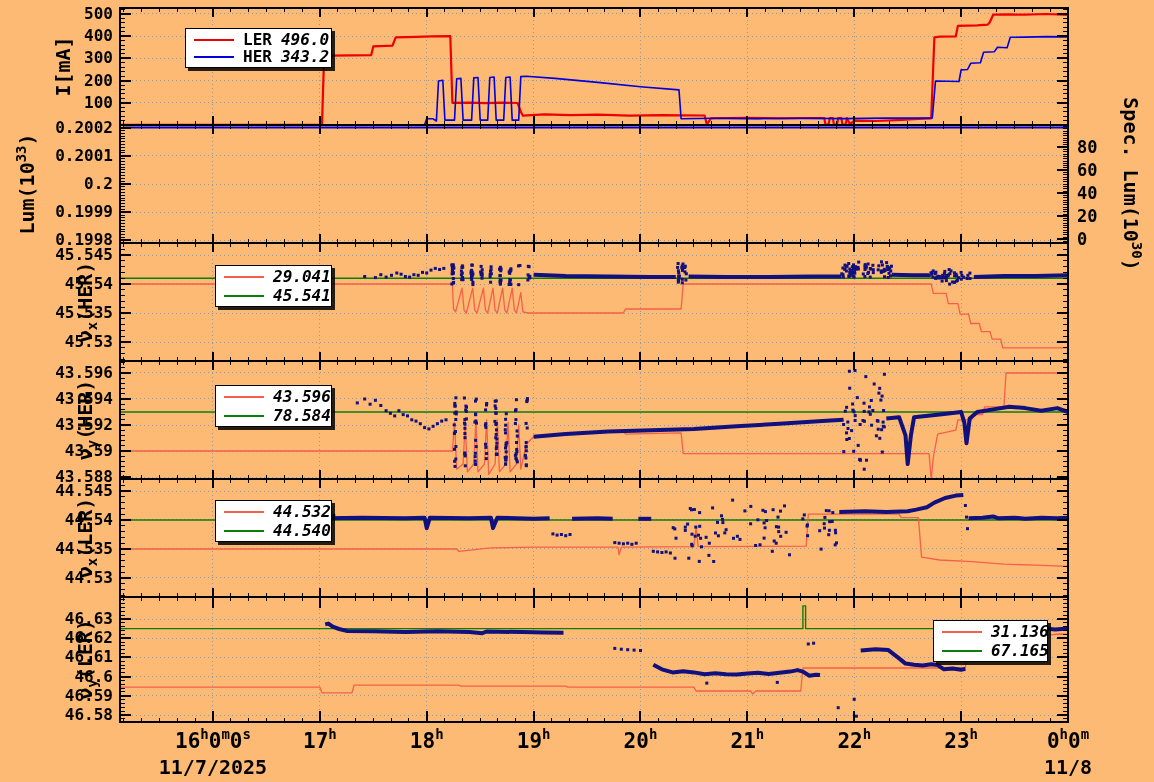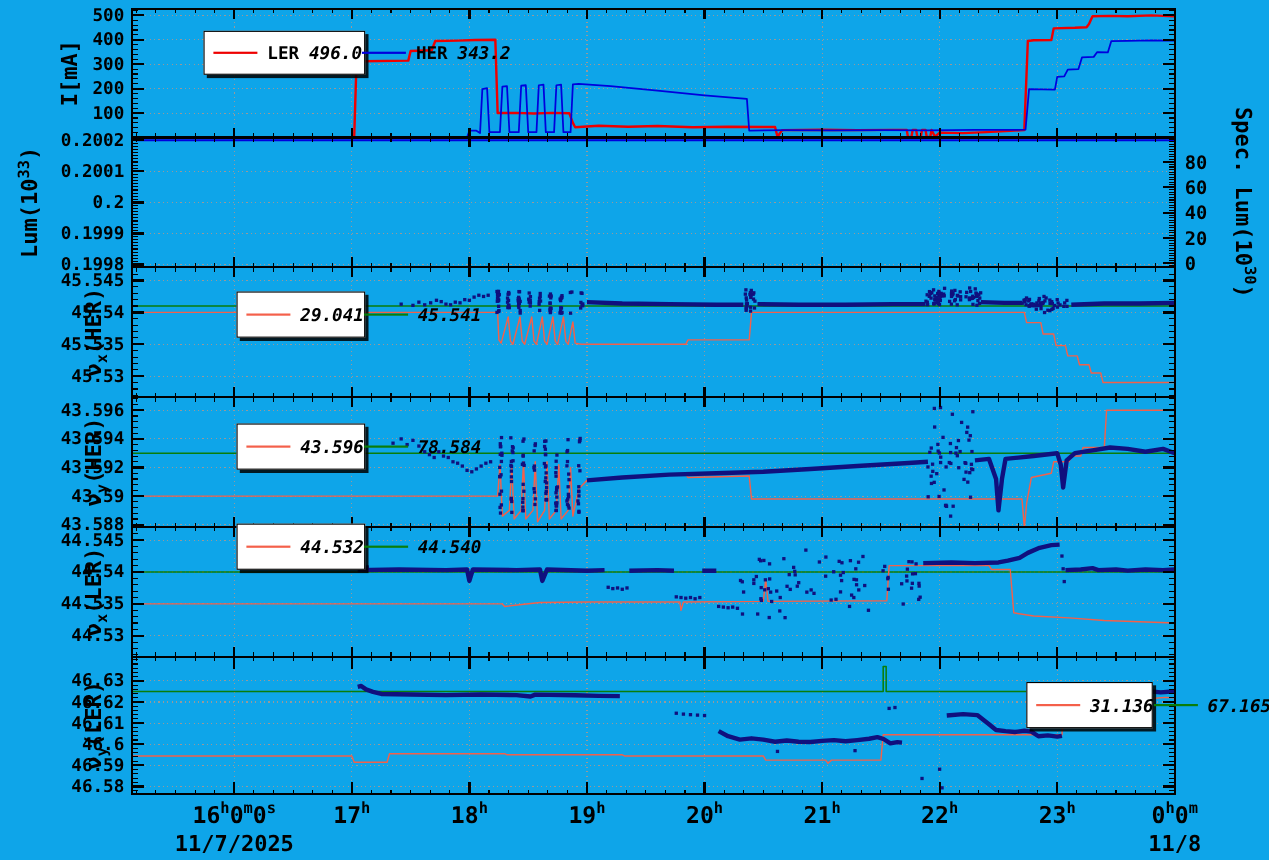--- a/index.html
+++ b/index.html
@@ -1,22 +1,22 @@
 <!DOCTYPE html>
 <html><head>
 <meta charset="utf-8">
 <style>
   html,body{margin:0;padding:0;background:#fff;}
-  #page{position:relative;width:1154px;height:782px;background:#0ea5e9;overflow:hidden;
+  #page{position:relative;width:1154px;height:782px;background:#fdba74;overflow:hidden;
         font-family:"DejaVu Sans Mono",monospace;}
   #plot-svg{position:absolute;left:0;top:0;}
   #legend-layer{position:absolute;left:0;top:0;width:1154px;height:782px;pointer-events:none;}
   .legend{position:absolute;background:#fff;border:1.5px solid #000;
           box-shadow:3px 3px 0 rgba(0,0,0,.85);
-          display:flex;flex-direction:row;justify-content:flex-start;
+          display:flex;flex-direction:column;justify-content:space-between;
           padding:2px 8px;box-sizing:border-box;
           font:bold 16px "DejaVu Sans Mono",monospace;color:#000;}
   .legend-row{display:flex;align-items:center;gap:9px;line-height:17px;}
   .legend-line{display:inline-block;width:40px;height:0;border-top:2px solid #000;flex:0 0 auto;}
   .legend-value{margin-left:auto;white-space:pre;font-style:italic;}
   .legend-label{white-space:pre;}
   text{font-family:"DejaVu Sans Mono",monospace;font-weight:bold;fill:#000;}
 </style>
 </head>
 <body>
@@ -1921,21 +1921,21 @@
       <div class="legend" style="left: 215px; top: 385px; width: 117px; height: 42px;">
         <div class="legend-row">
           <span class="legend-line" style="border-top-color: rgb(244, 96, 74);"></span>
           <span class="legend-value">43.596</span>
         </div>
         <div class="legend-row">
           <span class="legend-line" style="border-top-color: rgb(10, 125, 10);"></span>
           <span class="legend-value">78.584</span>
         </div>
       </div>
-      <div class="legend" style="left: 215px; top: 476px; width: 117px; height: 42px;">
+      <div class="legend" style="left: 215px; top: 500px; width: 117px; height: 42px;">
         <div class="legend-row">
           <span class="legend-line" style="border-top-color: rgb(244, 96, 74);"></span>
           <span class="legend-value">44.532</span>
         </div>
         <div class="legend-row">
           <span class="legend-line" style="border-top-color: rgb(10, 125, 10);"></span>
           <span class="legend-value">44.540</span>
         </div>
       </div>
       <div class="legend" style="left: 933px; top: 620px; width: 115px; height: 42px;">

